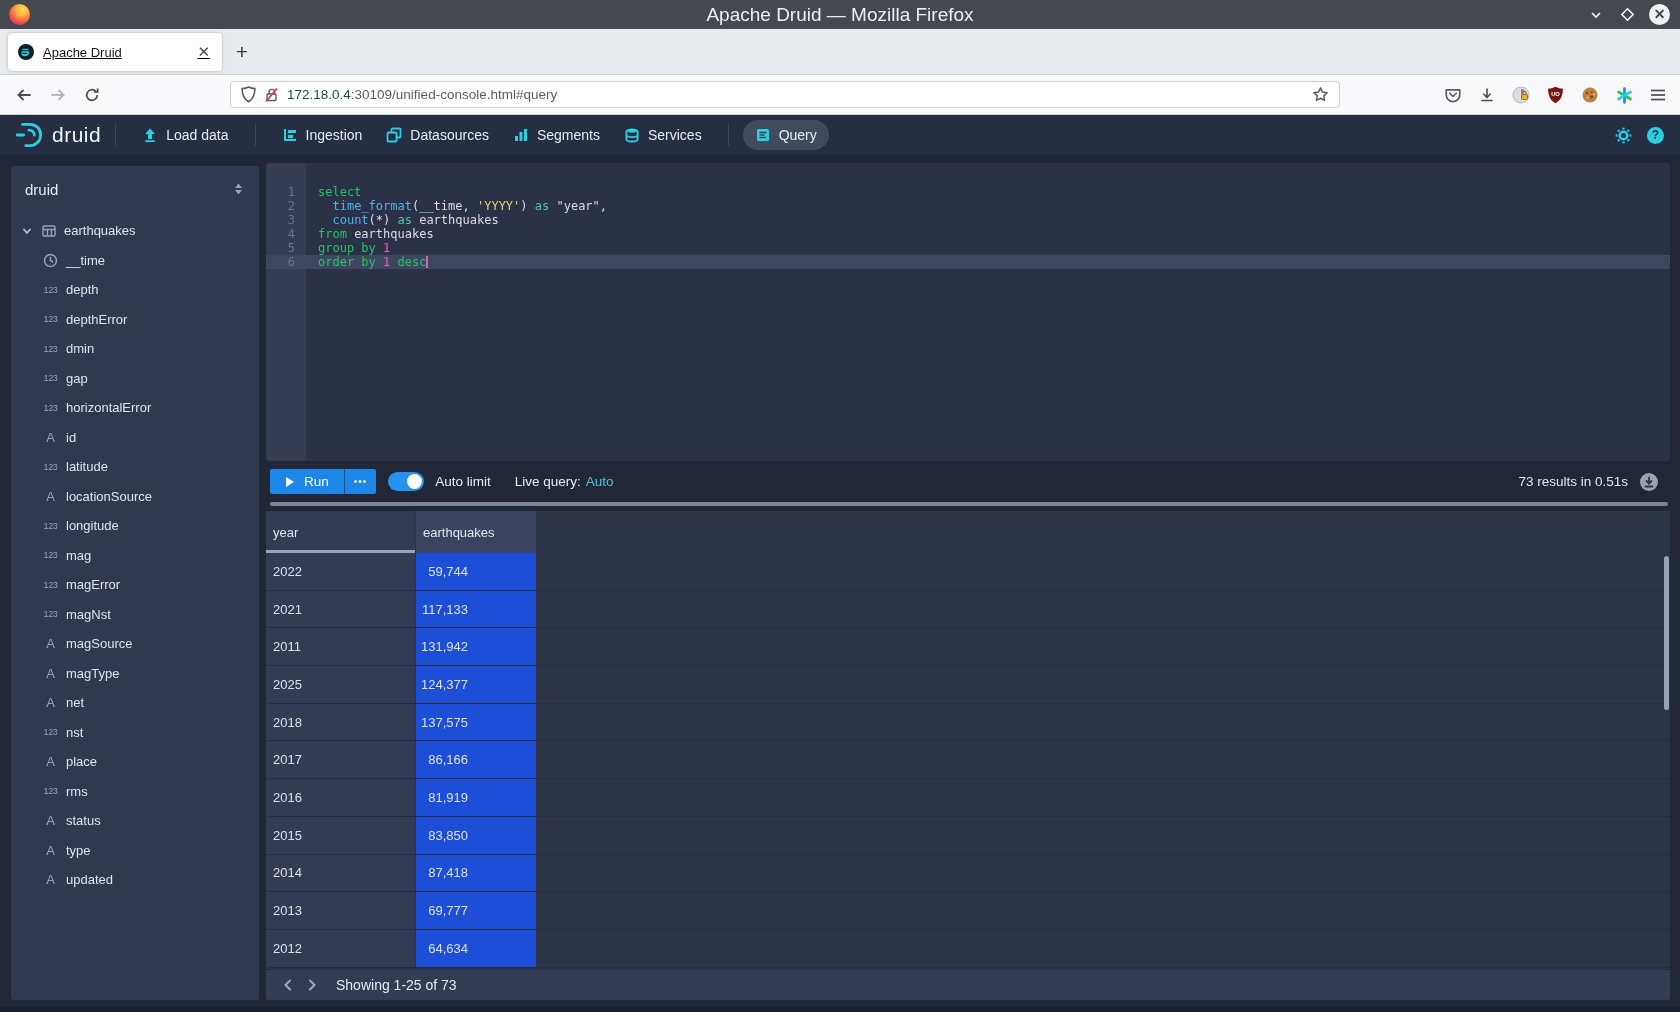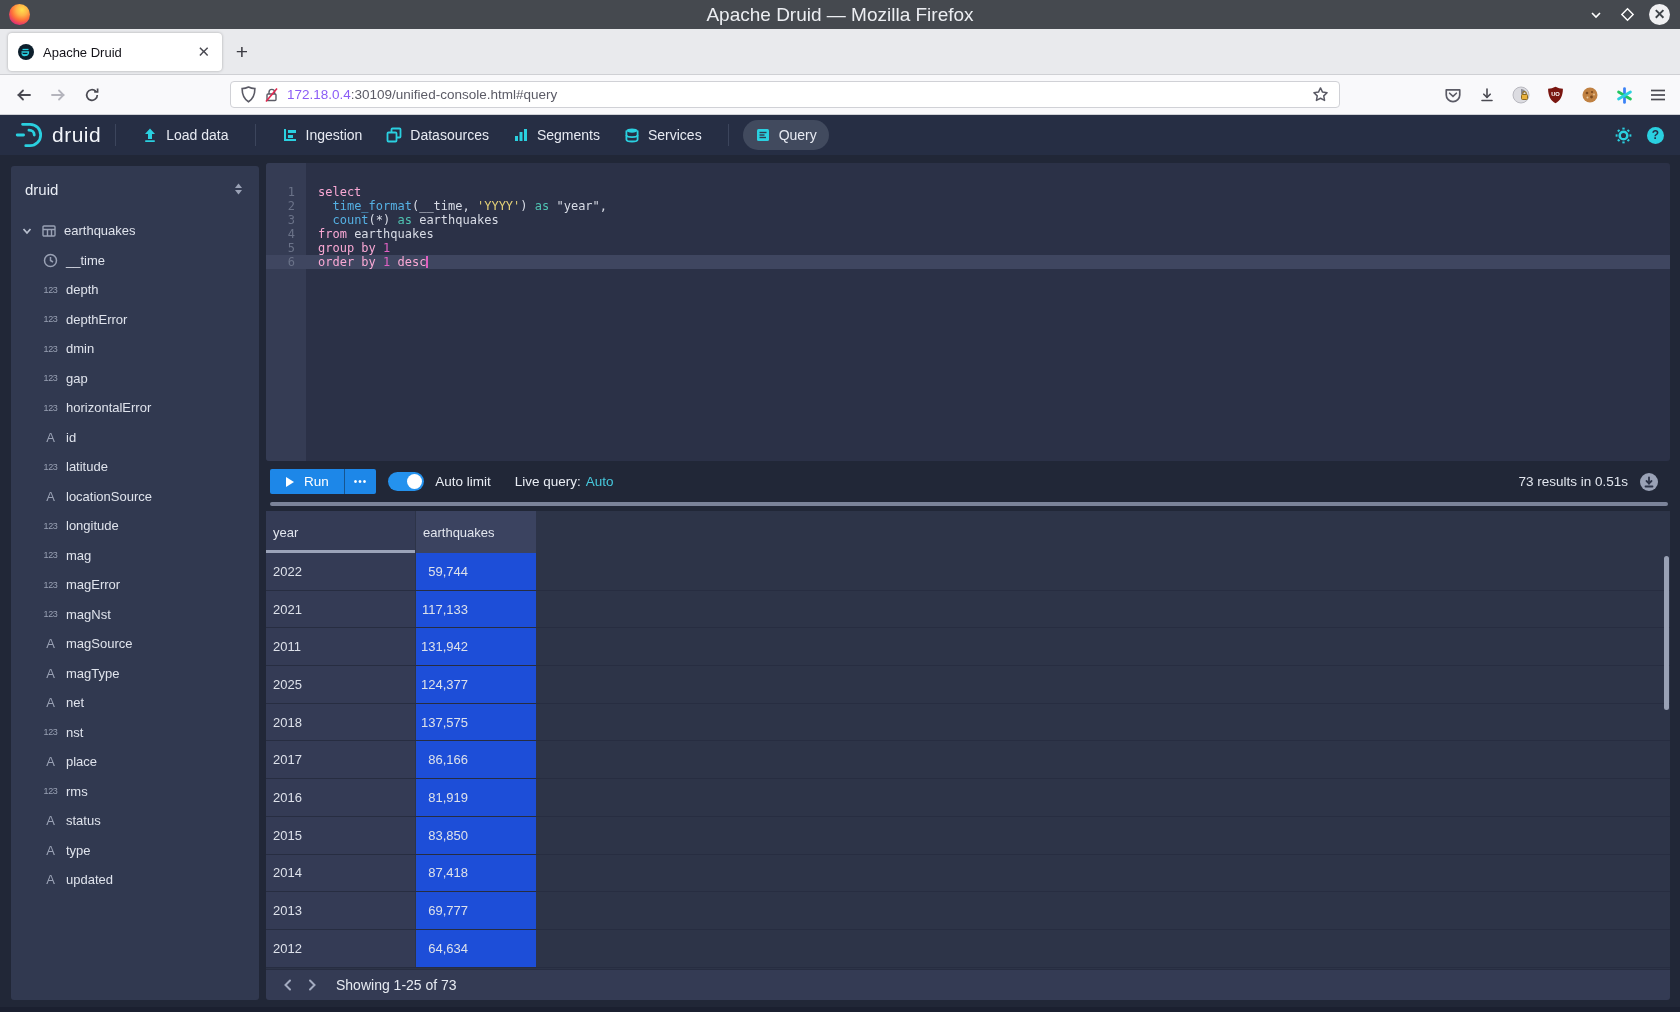--- a/index.html
+++ b/index.html
@@ -15,35 +15,35 @@
   .win-title{position:absolute;left:0;right:0;text-align:center;color:#eceef2;font-size:19px;}
   .win-controls{position:absolute;right:10px;top:0;height:29px;display:flex;align-items:center;gap:13px;}
   .wc{display:flex;align-items:center;justify-content:center;width:18px;height:18px;cursor:default;}
   .wc-close{width:21px;height:21px;border-radius:50%;background:#f0f0f2;color:#3f4449;
             font-size:14px;line-height:21px;text-align:center;font-weight:bold;}
 
   
   .tabbar{position:absolute;left:0;top:29px;width:1680px;height:46px;background:#e9eaed;
           border-bottom:1px solid #cfd0d4;box-sizing:border-box;}
   .tab{position:absolute;left:8px;top:4px;width:214px;height:38px;background:#ffffff;border-radius:4px;
-       box-shadow:0 0 3px rgba(0,0,0,.28);display:flex;align-items:center;padding:0 10px;box-sizing:border-box;}
+       box-shadow:0 0 3px rgba(0,0,0,.28);display:flex;align-items:center;padding:0 10px;box-sizing:border-box;text-decoration:underline;}
   .tab-title{flex:1;font-size:13px;color:#15141a;margin-left:9px;white-space:nowrap;overflow:hidden;}
   .tab-close{color:#4a4a52;font-size:15px;padding:0 2px;}
   .newtab{position:absolute;left:228px;top:9px;width:28px;height:28px;display:flex;align-items:center;
           justify-content:center;color:#3c3c43;font-size:21px;font-weight:300;}
 
   
   .navbar{position:absolute;left:0;top:75px;width:1680px;height:40px;background:#f9f9fb;
           border-bottom:1px solid #d0d1d6;box-sizing:border-box;}
   .nav-btn{position:absolute;top:8px;width:24px;height:24px;display:flex;align-items:center;justify-content:center;}
   .urlbar{position:absolute;left:230px;top:6px;width:1110px;height:27px;background:#ffffff;
           border:1px solid #d0d1d6;border-radius:4px;display:flex;align-items:center;
           padding:0 10px;box-sizing:border-box;gap:8px;}
   .url-text{font-size:13.5px;white-space:nowrap;overflow:hidden;flex:1;}
-  .url-host{color:#8b5cf6;}
+  .url-host{color:#14532d;}
   .url-rest{color:#5b5b66;}
   .nav-right{position:absolute;right:14px;top:0;height:40px;display:flex;align-items:center;gap:17px;}
 
   
   .dheader{position:absolute;left:0;top:115px;width:1680px;height:40px;background:#262e44;
            display:flex;align-items:center;color:#e7eaf2;}
   .brand{display:flex;align-items:center;margin-left:14px;gap:6px;}
   .brand-text{font-size:21px;font-weight:300;color:#f2f5fa;letter-spacing:.5px;}
   .hdiv{width:1px;height:22px;background:#3c455c;margin:0 14px;}
   .ditem{display:flex;align-items:center;gap:8px;font-size:14px;height:30px;padding:0 12px;
@@ -74,21 +74,21 @@
 
   .editor{position:absolute;left:0;top:0;width:1404px;height:298px;background:#2b3147;
           border-radius:3px;overflow:hidden;}
   .gutter-bg{position:absolute;left:0;top:0;bottom:0;width:40px;background:#353c54;}
   .code-area{position:absolute;left:0;top:22px;right:0;}
   .code-line{position:relative;height:14px;display:flex;font-family:"DejaVu Sans Mono",monospace;
              font-size:12px;line-height:14px;}
   .code-line.active{background:#3f4660;}
   .ln{width:40px;padding-right:11px;text-align:right;color:#6a7288;flex:none;box-sizing:border-box;}
   .code{padding-left:12px;white-space:pre;}
-  .tok-kw{color:#f9a8d4;margin-top:35px;}  .tok-fn{color:#55b1e4;}  .tok-op{color:#4fc3b2;}
+  .tok-kw{color:#22c55e;margin-top:35px;}  .tok-fn{color:#55b1e4;}  .tok-op{color:#4fc3b2;}
   .tok-str{color:#e3d077;} .tok-num{color:#e162c4;} .tok-plain{color:#d8dce6;}
   .cursor{display:inline-block;width:2px;height:12px;background:#e05fc0;vertical-align:-2px;}
 
   .runbar{position:absolute;left:0;top:298px;width:1404px;height:41px;display:flex;align-items:center;
           padding-left:4px;box-sizing:border-box;}
   .run-btn{display:flex;align-items:center;gap:9px;height:25px;padding:0 15px;background:#1d87e8;
            border-radius:2px 0 0 2px;color:#fff;font-size:13.5px;}
   .more-btn{display:flex;align-items:center;height:25px;padding:0 9px;background:#1d87e8;
             border-left:1px solid rgba(15,25,38,.45);border-radius:0 2px 2px 0;color:#fff;
             font-size:10px;letter-spacing:1px;}

